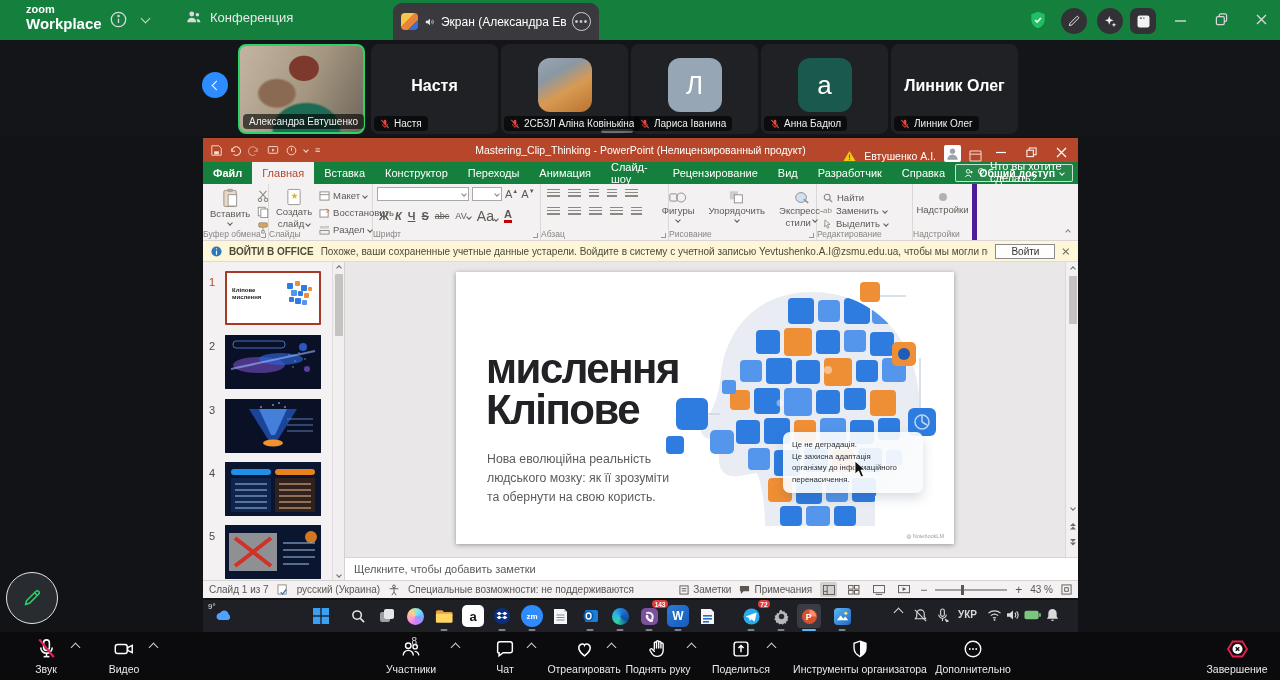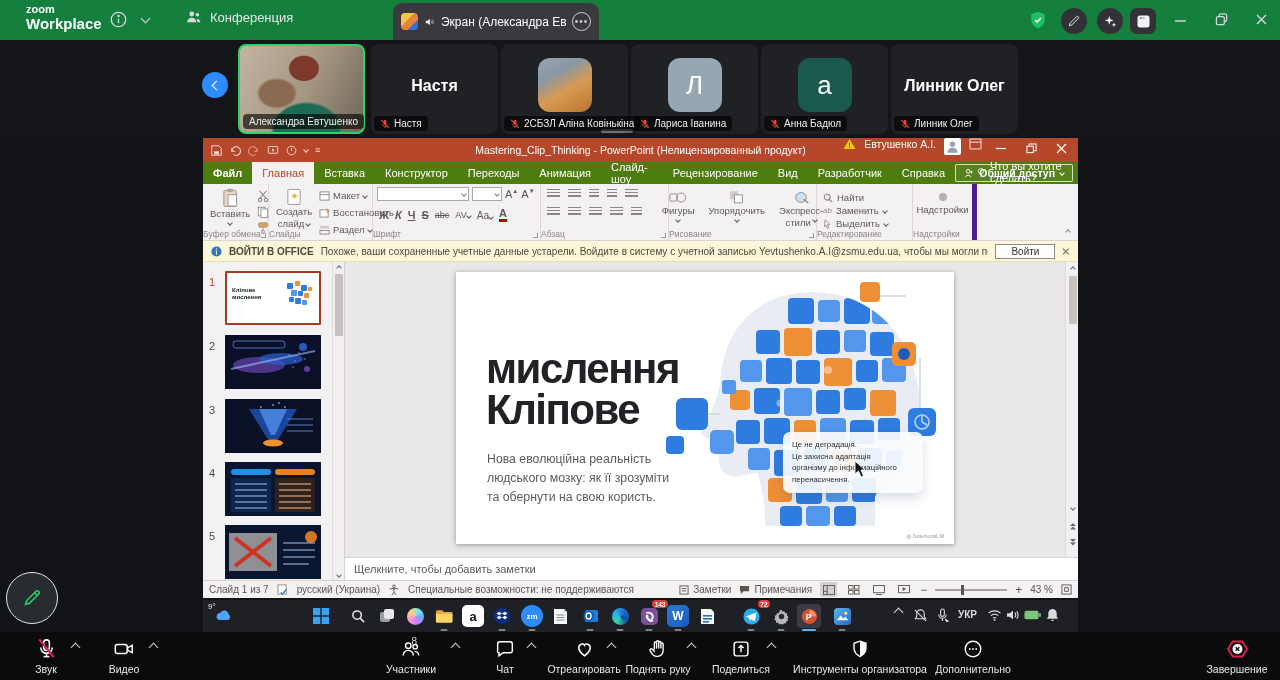--- a/index.html
+++ b/index.html
@@ -41,23 +41,23 @@
     radial-gradient(34px 26px at 30% 55%,#8a6a52 0 50%,transparent 60%),
     radial-gradient(52px 42px at 54% 98%,#1d6b54 0 62%,transparent 68%),
     linear-gradient(115deg,#c3b5a2,#a3957f 55%,#6f665b)}
   .stripdot{position:absolute;left:601px;top:89px;width:32px;height:4px;border-radius:2px;background:rgba(255,255,255,.35)}
 
   
   .ppt{position:absolute;left:203px;top:138px;width:875px;height:460px;background:#f3f1f1;color:#444}
   .ppt-title{position:relative;height:24px;background:#b7472a;display:flex;align-items:center;color:#fff;font-size:10.5px}
   .qat{display:flex;align-items:center;gap:7px;padding-left:8px;color:#f3ddd5}
   .ppt-title .tt{position:absolute;left:50%;transform:translateX(-50%);white-space:nowrap}
-  .trt{position:absolute;right:0;top:0;height:24px;display:flex;align-items:flex-start;gap:8px;padding-right:6px}
+  .trt{position:absolute;right:0;top:0;height:24px;display:flex;align-items:flex-end;gap:8px;padding-right:6px}
   .wbtn{width:22px;height:20px;display:flex;align-items:center;justify-content:center}
-  .ppt-tabs{position:relative;height:22px;background:#4d7c0f;display:flex;align-items:flex-end;color:#fff;font-size:11px}
+  .ppt-tabs{position:relative;height:22px;background:#15803d;display:flex;align-items:flex-end;color:#fff;font-size:11px}
   .ptab{padding:4px 10px;height:22px;display:flex;align-items:center}
   .ptab.active{background:#f3f1f1;color:#b7472a}
   .tellme{display:flex;align-items:center;gap:5px;margin-left:22px;font-size:11px}
   .sharebtn{position:absolute;right:5px;top:2px;height:18px;border:1px solid rgba(255,255,255,.75);border-radius:2px;display:flex;align-items:center;gap:5px;padding:0 8px;font-size:10.5px;font-weight:bold;background:rgba(255,255,255,.06)}
 
   .ribbon{position:relative;height:57px;background:#f3f1f1;border-bottom:1px solid #d9d5d4;display:flex;color:#5d5955}
   .rgroup{position:relative;border-right:1px solid #dcd8d7;padding:3px 4px 12px;flex:none}
   .gname{position:absolute;bottom:1px;left:0;right:0;font-size:8.5px;color:#8a8582}
   .dlg{position:absolute;right:2px;bottom:2px;width:5px;height:5px;border-right:1px solid #9a9590;border-bottom:1px solid #9a9590}
   .gbody{display:flex;gap:4px}
@@ -447,21 +447,21 @@
           <span class="fb" style="font-weight:normal"><span>А</span><sup style="font-size:6px">▲</sup></span>
           <span class="fb" style="font-weight:normal"><span>А</span><sup style="font-size:6px">▼</sup></span>
         </div>
         <div style="display:flex;gap:6px;align-items:center;margin-top:7px;padding-left:2px">
           <span class="fb">Ж</span>
           <span class="fb" style="font-style:italic">К</span>
           <span class="fb" style="text-decoration:underline">Ч</span>
           <span class="fb" style="text-decoration:line-through">S</span>
           <span style="font-size:9px;text-decoration:line-through">abc</span>
           <span style="font-size:9px"><span>AV</span><span class="cv down s"></span></span>
-          <span style="font-size:10px"><span>Аа</span><span class="cv down s"></span></span>
+          <span style="font-size:14px"><span>Аа</span><span class="cv down s"></span></span>
           <span class="fb" style="border-bottom:3px solid #c00000;line-height:1">А</span>
         </div>
         <div class="gname">Шрифт</div>
         <span class="dlg"></span>
       </div>
 
       <div class="rgroup" style="width:128px">
         <div style="display:flex;gap:8px;padding:2px 2px 0">
           <span class="lnic"></span>
           <span class="lnic"></span>

